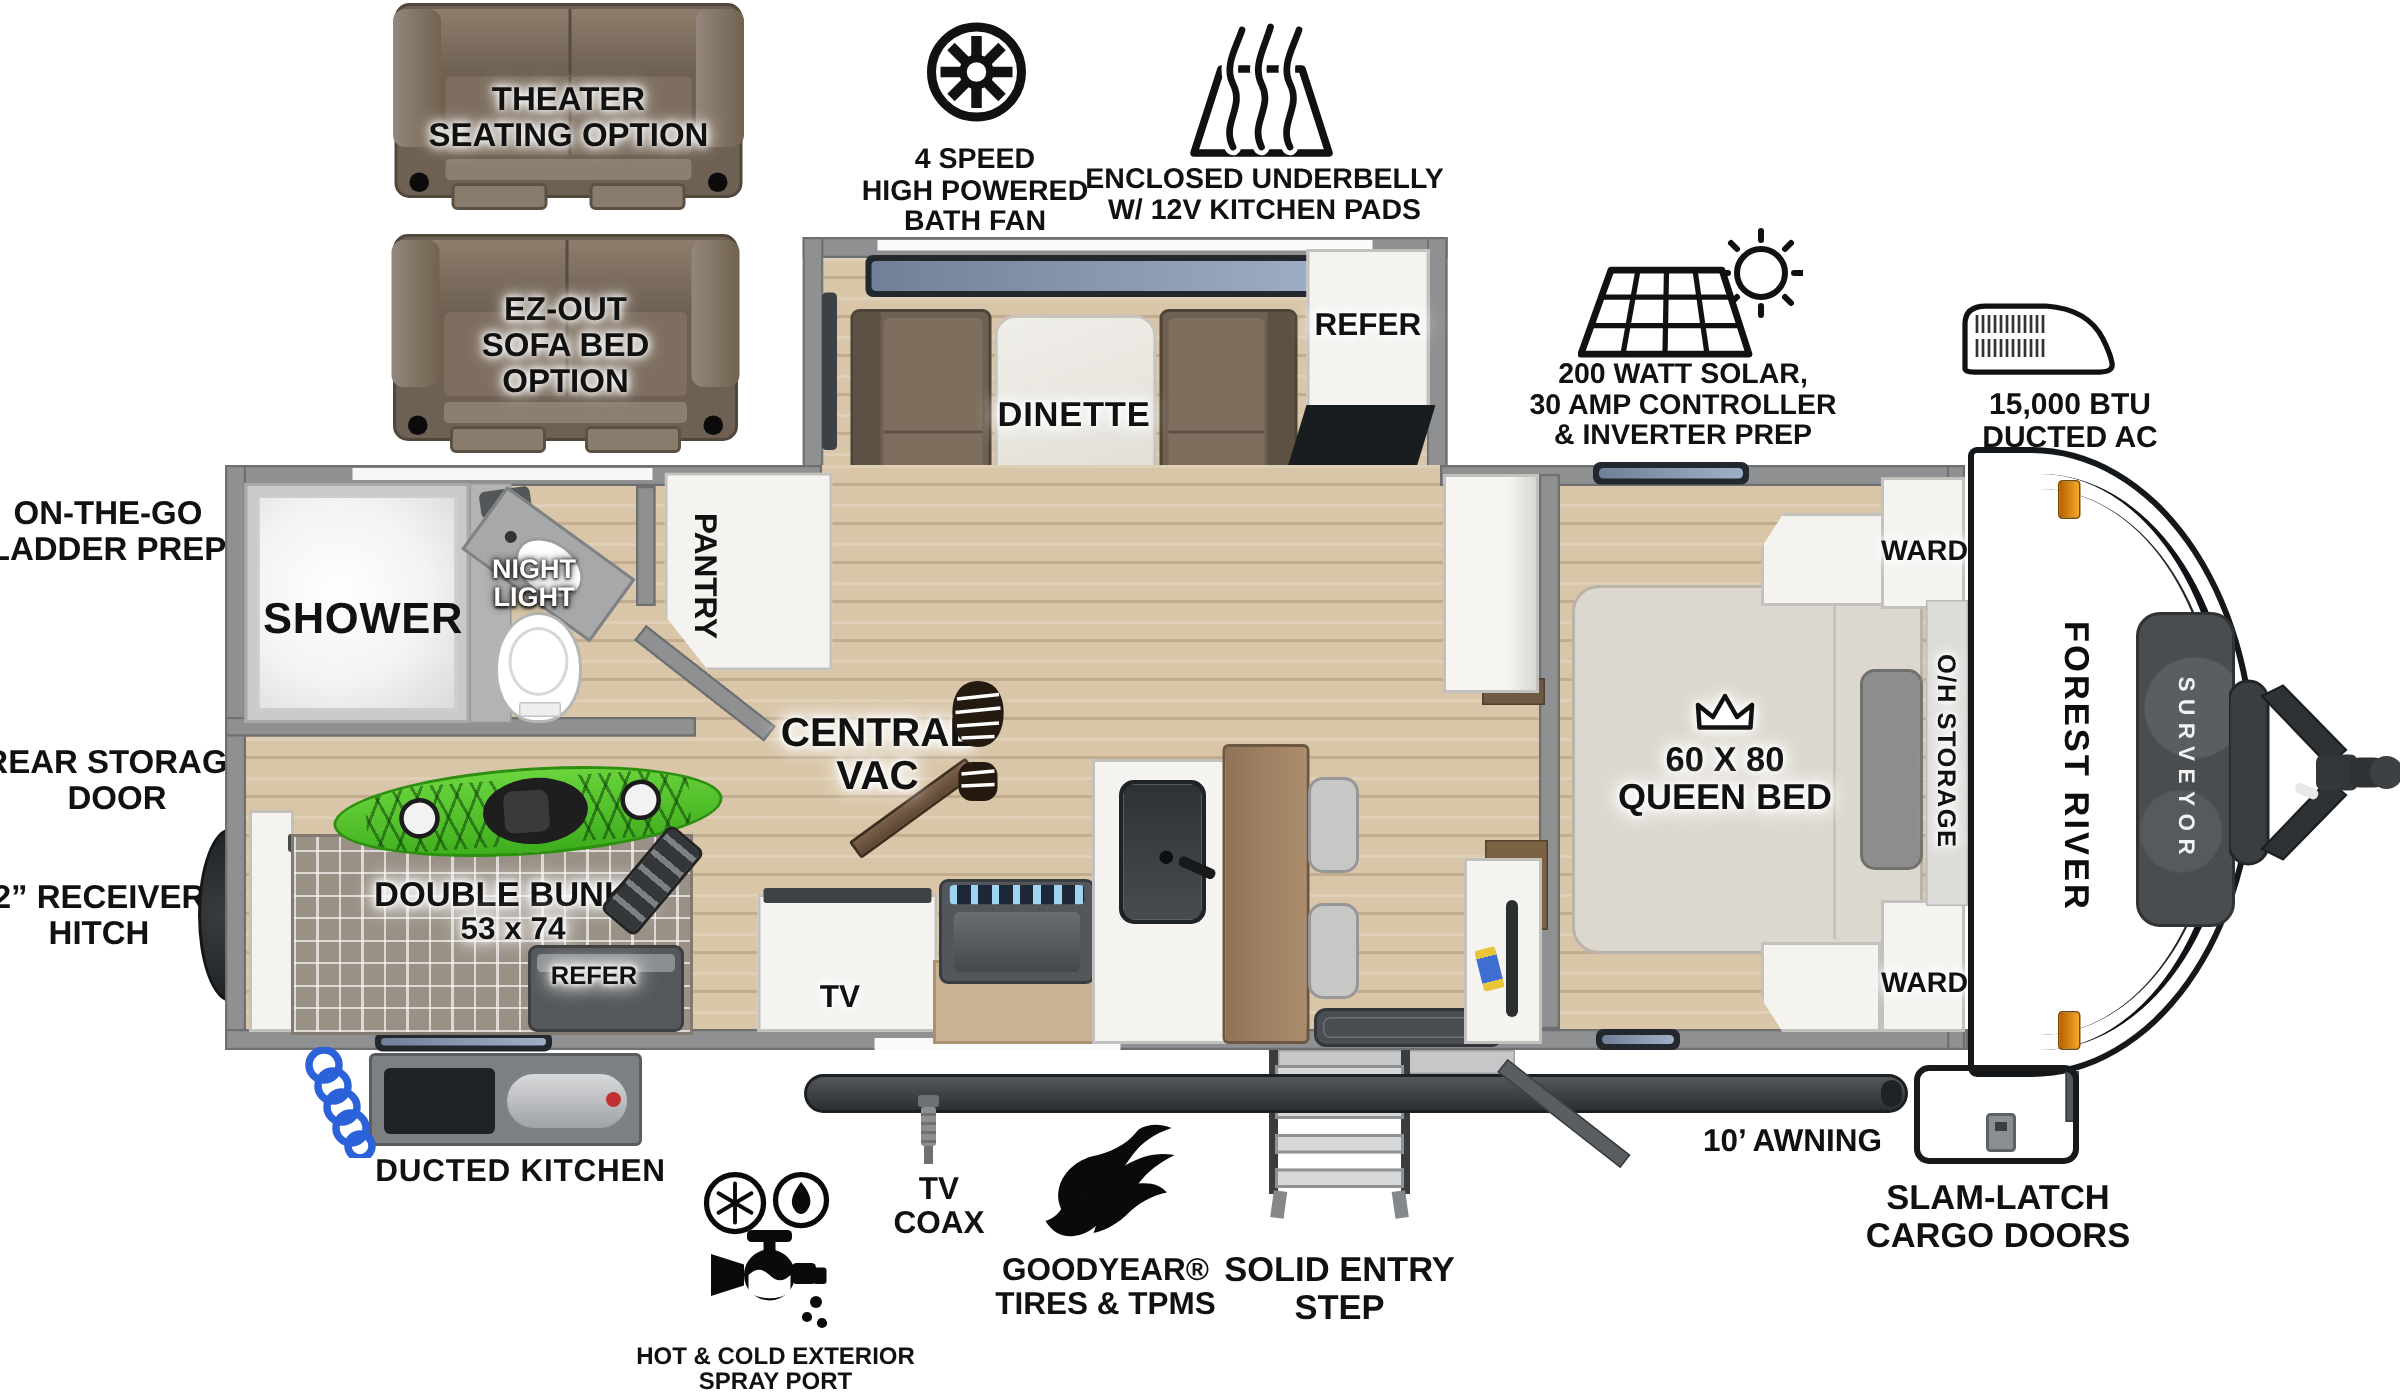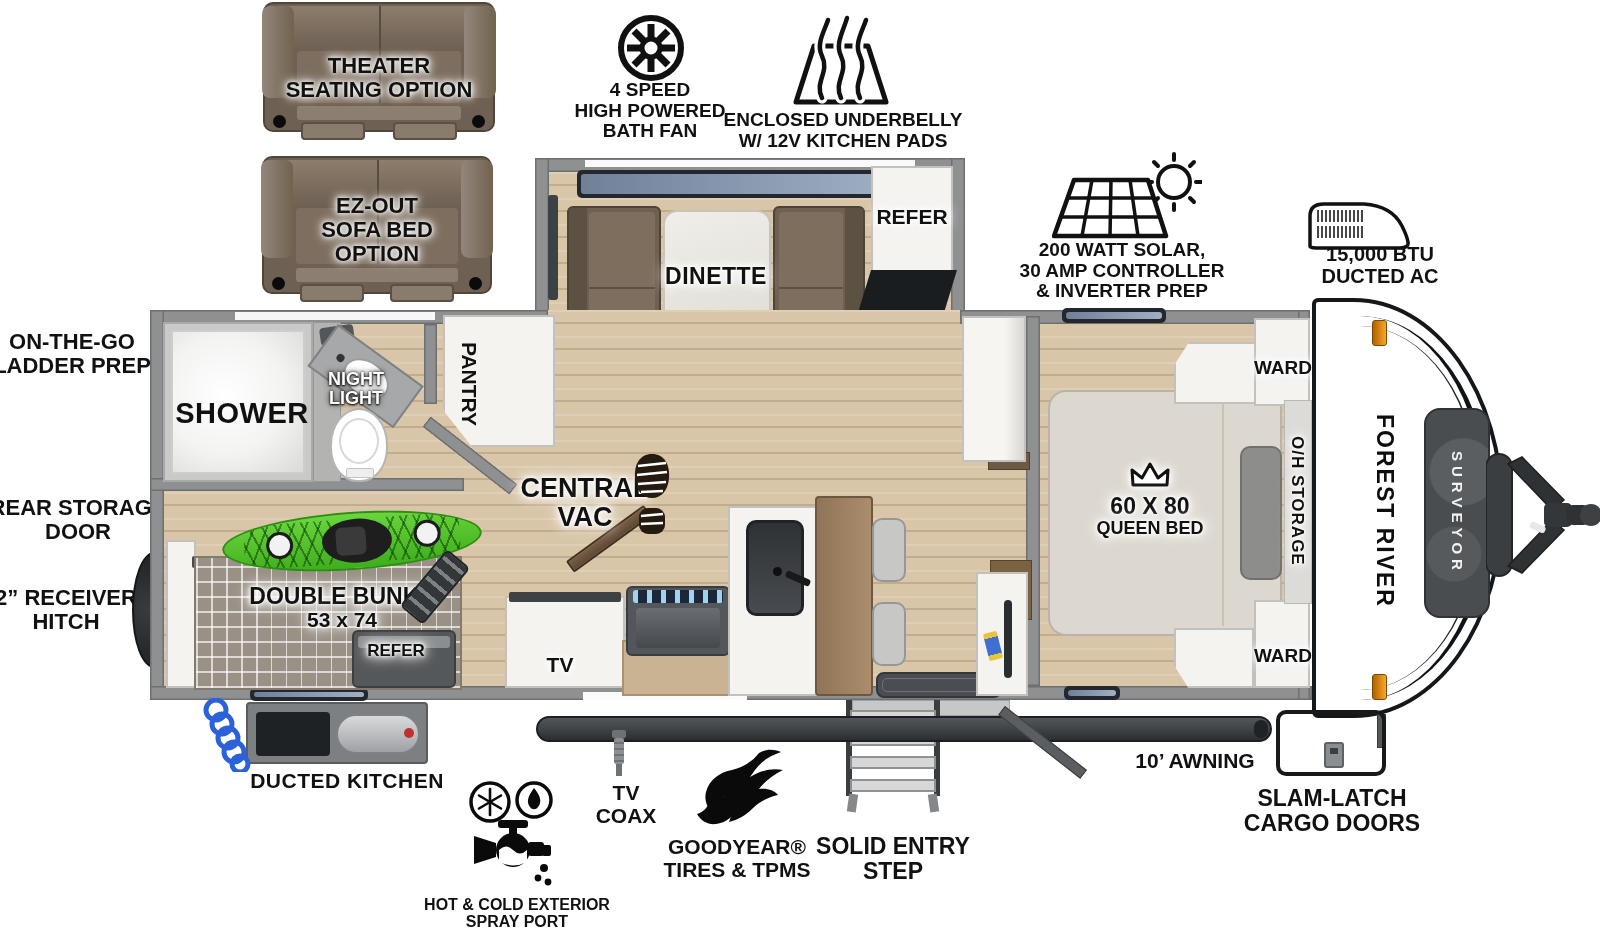--- a/index.html
+++ b/index.html
@@ -83,21 +83,21 @@
         <line x1="36" y1="46" x2="36" y2="60"></line>
       <line x1="12" y1="36" x2="26" y2="36"></line>
         <line x1="46" y1="36" x2="60" y2="36"></line>
       <line x1="19" y1="19" x2="29" y2="29"></line>
         <line x1="43" y1="43" x2="53" y2="53"></line>
       <line x1="53" y1="19" x2="43" y2="29"></line>
         <line x1="29" y1="43" x2="19" y2="53"></line>
     </g>
     <circle cx="36" cy="36" r="9" fill="#fff" stroke="#111" stroke-width="5"></circle>
   </svg>
-  <div class="lbl" style="left:650px;top:80px;font-size:19px;">
+  <div class="lbl" style="left:650px;top:97px;font-size:19px;">
     <div>4 SPEED</div>
     <div>HIGH POWERED</div>
     <div>BATH FAN</div>
   </div>
 
   <svg class="abs" style="left:778px;top:4px;" width="126" height="106" viewBox="0 0 126 106">
     <path d="M36 42 L90 42 L108 98 L18 98 Z" fill="#fff" stroke="#111" stroke-width="5" stroke-linejoin="round"></path>
     <g fill="none" stroke-linecap="round">
       <path d="M44 94 C36 78 52 68 44 52 C38 40 46 28 50 16" stroke="#fff" stroke-width="11"></path>
       <path d="M44 94 C36 78 52 68 44 52 C38 40 46 28 50 16" stroke="#111" stroke-width="4.5"></path>
@@ -139,21 +139,21 @@
     <div>&amp; INVERTER PREP</div>
   </div>
 
   <svg class="abs" style="left:1302px;top:196px;" width="112" height="60" viewBox="0 0 112 60">
     <path d="M8 50 L8 20 Q8 8 22 8 L62 8 Q90 10 100 30 Q105 40 106 46 Q107 52 98 52 L14 52 Q8 52 8 50 Z" fill="#fff" stroke="#111" stroke-width="3.5" stroke-linejoin="round"></path>
     <g stroke="#333" stroke-width="1.8">
       <path d="M16 14 v12 M20 14 v12 M24 14 v12 M28 14 v12 M32 14 v12 M36 14 v12 M40 14 v12 M44 14 v12 M48 14 v12 M52 14 v12 M56 14 v12 M60 14 v12"></path>
       <path d="M16 30 v12 M20 30 v12 M24 30 v12 M28 30 v12 M32 30 v12 M36 30 v12 M40 30 v12 M44 30 v12 M48 30 v12 M52 30 v12 M56 30 v12 M60 30 v12"></path>
     </g>
   </svg>
-  <div class="lbl" style="left:1380px;top:244px;font-size:20px;">
+  <div class="lbl" style="left:1380px;top:260px;font-size:20px;">
     <div>15,000 BTU</div>
     <div>DUCTED AC</div>
   </div>
 
   <div class="lbl" style="left:72px;top:330px;font-size:22px;">
     <div>ON-THE-GO</div>
     <div>LADDER PREP</div>
   </div>
   <div class="lbl" style="left:78px;top:496px;font-size:22px;">
     <div>REAR STORAGE</div>
@@ -316,21 +316,21 @@
 
   <div class="abs" style="left:1048px;top:390px;width:234px;height:246px;background:#ddd8cf;border:2px solid #b9b4aa;border-radius:18px;box-sizing:border-box;">
     <div class="abs" style="right:56px;top:8px;bottom:8px;width:2px;background:#c8c3b9;"></div>
   </div>
   <div class="abs" style="left:1240px;top:446px;width:42px;height:134px;background:#8d8d8b;border:2px solid #70706e;border-radius:10px;box-sizing:border-box;"></div>
   <svg class="abs" style="left:1127px;top:460px;filter:drop-shadow(0 0 3px #fff) drop-shadow(0 0 5px #fff);" width="46" height="30" viewBox="0 0 46 30">
     <path d="M6 25 L5 10 L15 18 L23 4 L31 18 L41 10 L40 25 Z" fill="#fff" stroke="#111" stroke-width="3" stroke-linejoin="round"></path>
   </svg>
   <div class="lbl glow" style="left:1150px;top:494px;font-size:23px;">
     <div>60 X 80</div>
-    <div style="font-size:18px;">QUEEN BED</div>
+    <div style="font-size:24px;">QUEEN BED</div>
   </div>
   <div class="fx" style="left:1174px;top:342px;width:84px;height:62px;clip-path:polygon(18% 0,100% 0,100% 100%,0 100%,0 38%);"></div>
   <div class="fx" style="left:1174px;top:628px;width:80px;height:60px;clip-path:polygon(0 0,100% 0,100% 100%,18% 100%,0 62%);"></div>
   <div class="fx" style="left:1254px;top:318px;width:56px;height:88px;"></div>
   <div class="lbl glow" style="left:1283px;top:358px;font-size:19px;">WARD</div>
   <div class="fx" style="left:1254px;top:600px;width:56px;height:88px;"></div>
   <div class="lbl glow" style="left:1283px;top:646px;font-size:19px;">WARD</div>
   <div class="abs" style="left:1284px;top:400px;width:26px;height:202px;background:#dcdbd8;border:1px solid #b9b8b5;"></div>
   <div class="vlbl glow" style="left:1283px;top:402px;width:28px;height:198px;font-size:17px;letter-spacing:1px;">O/H STORAGE</div>
 

